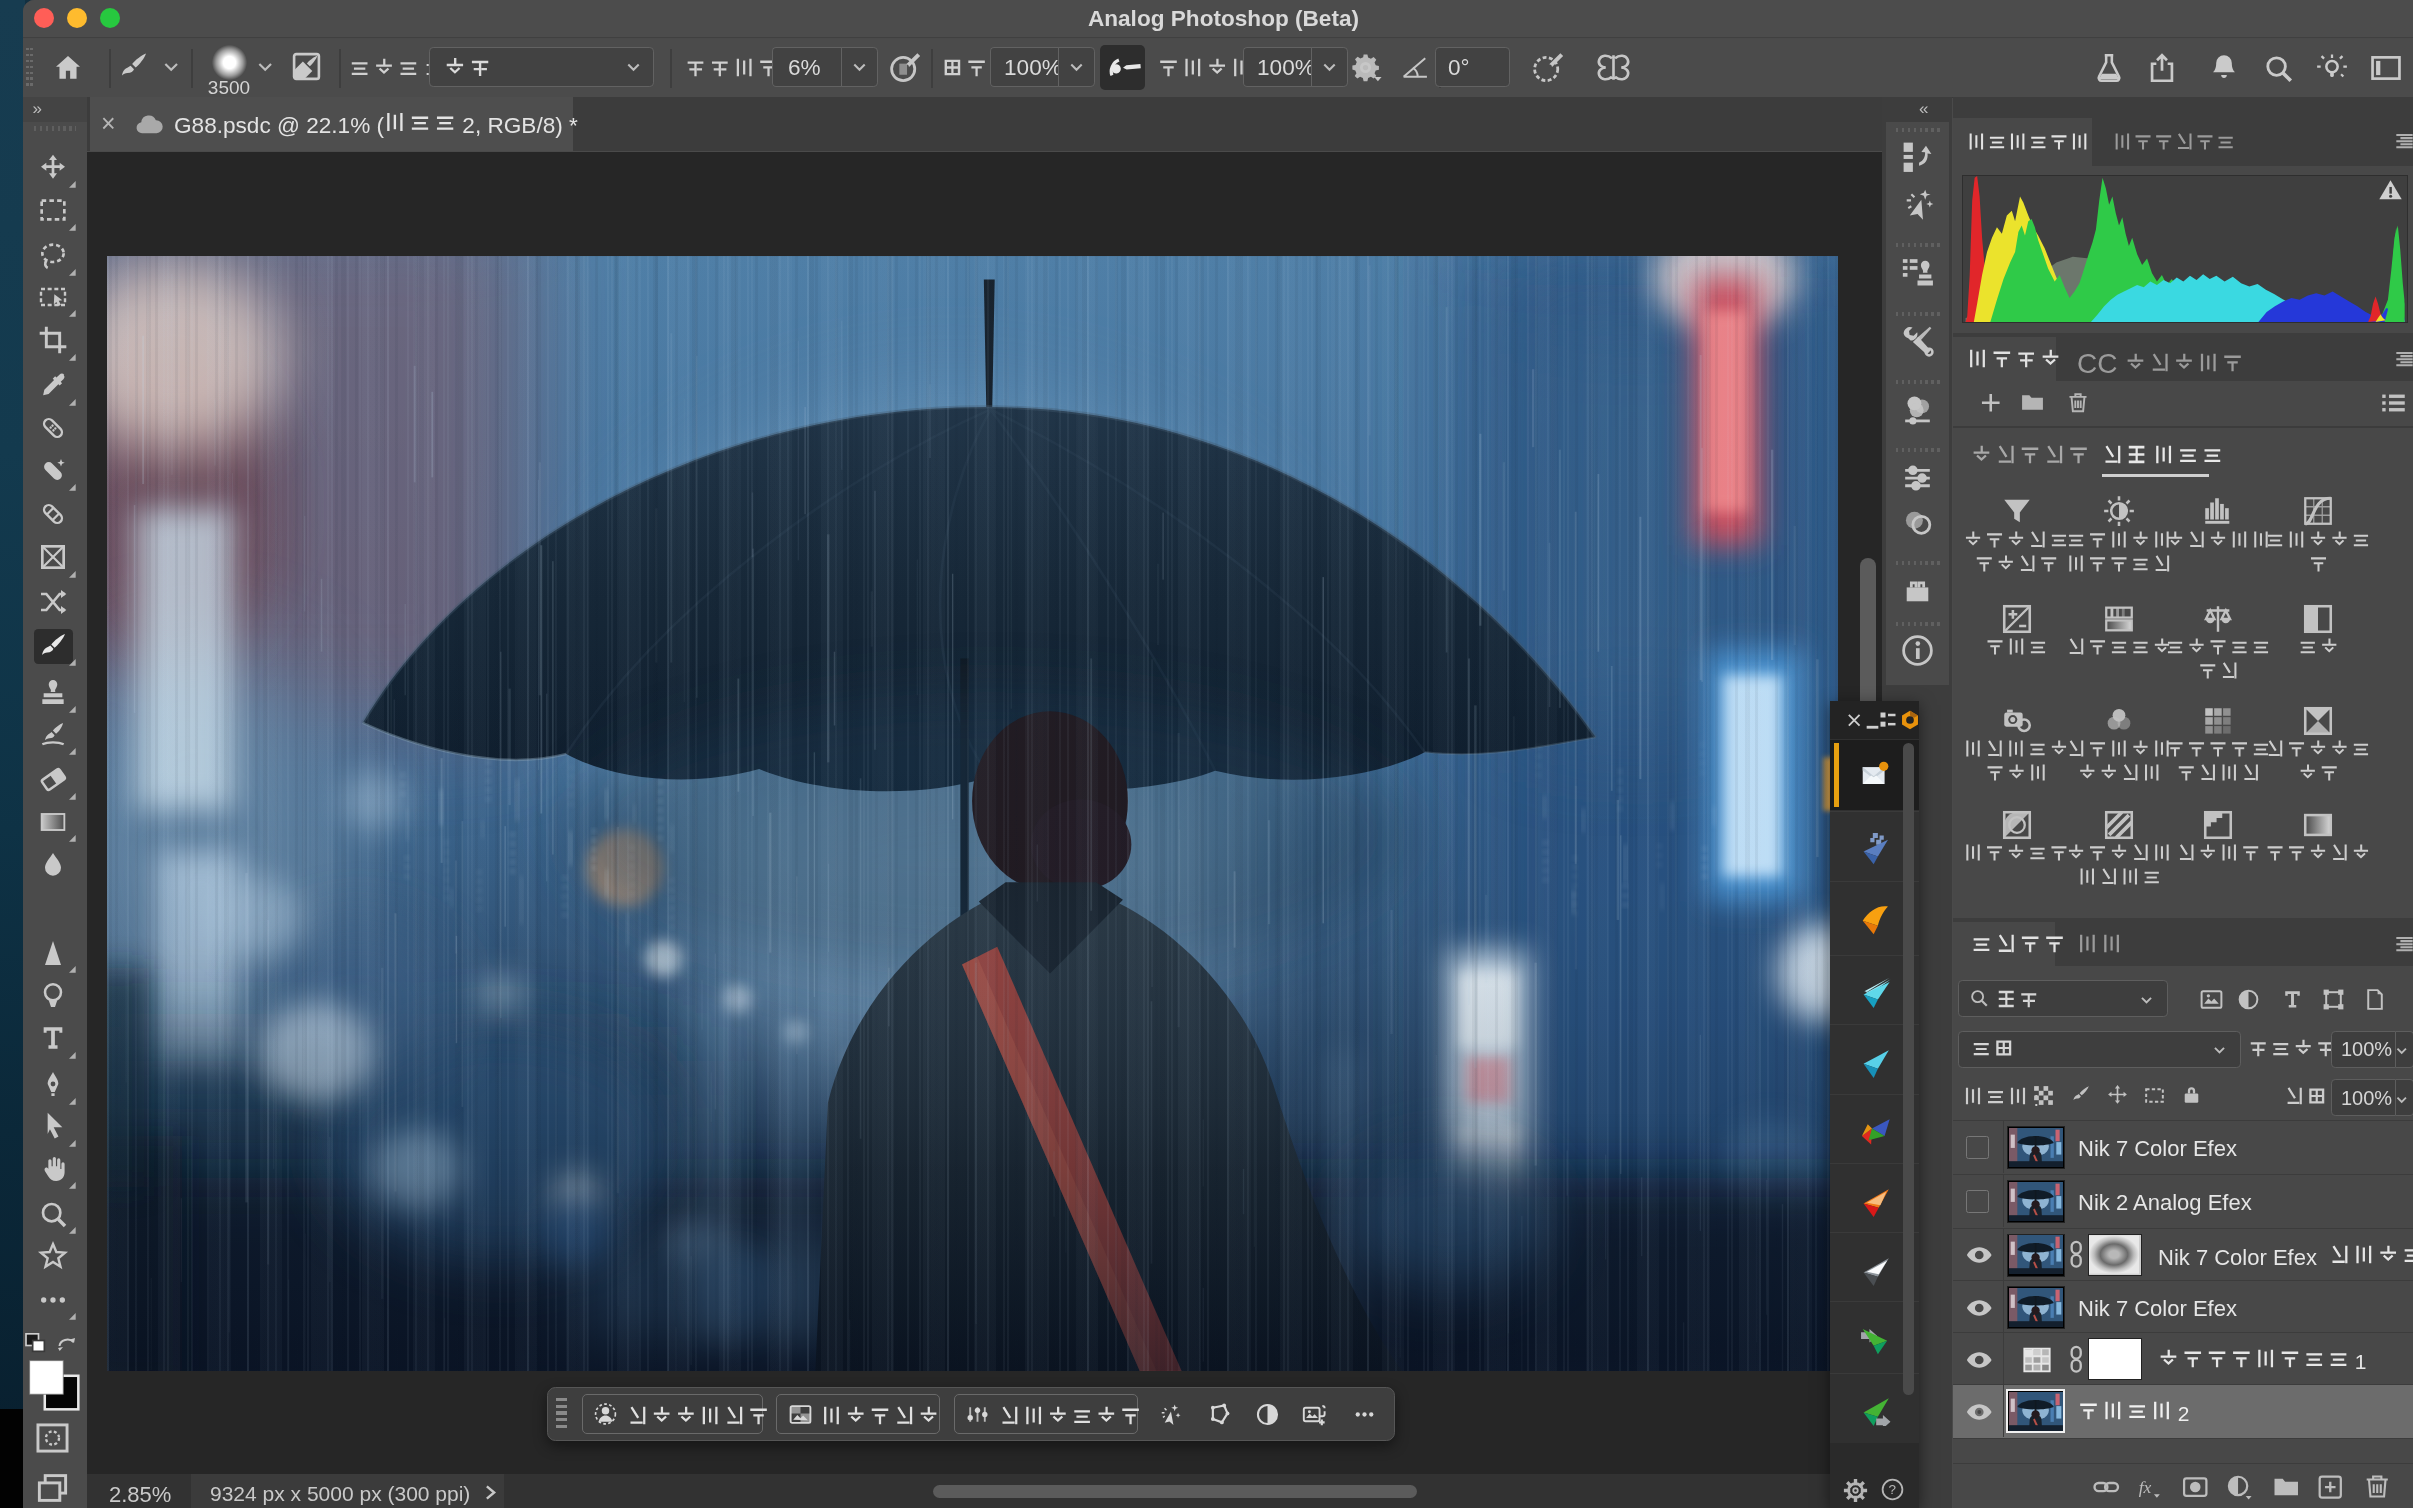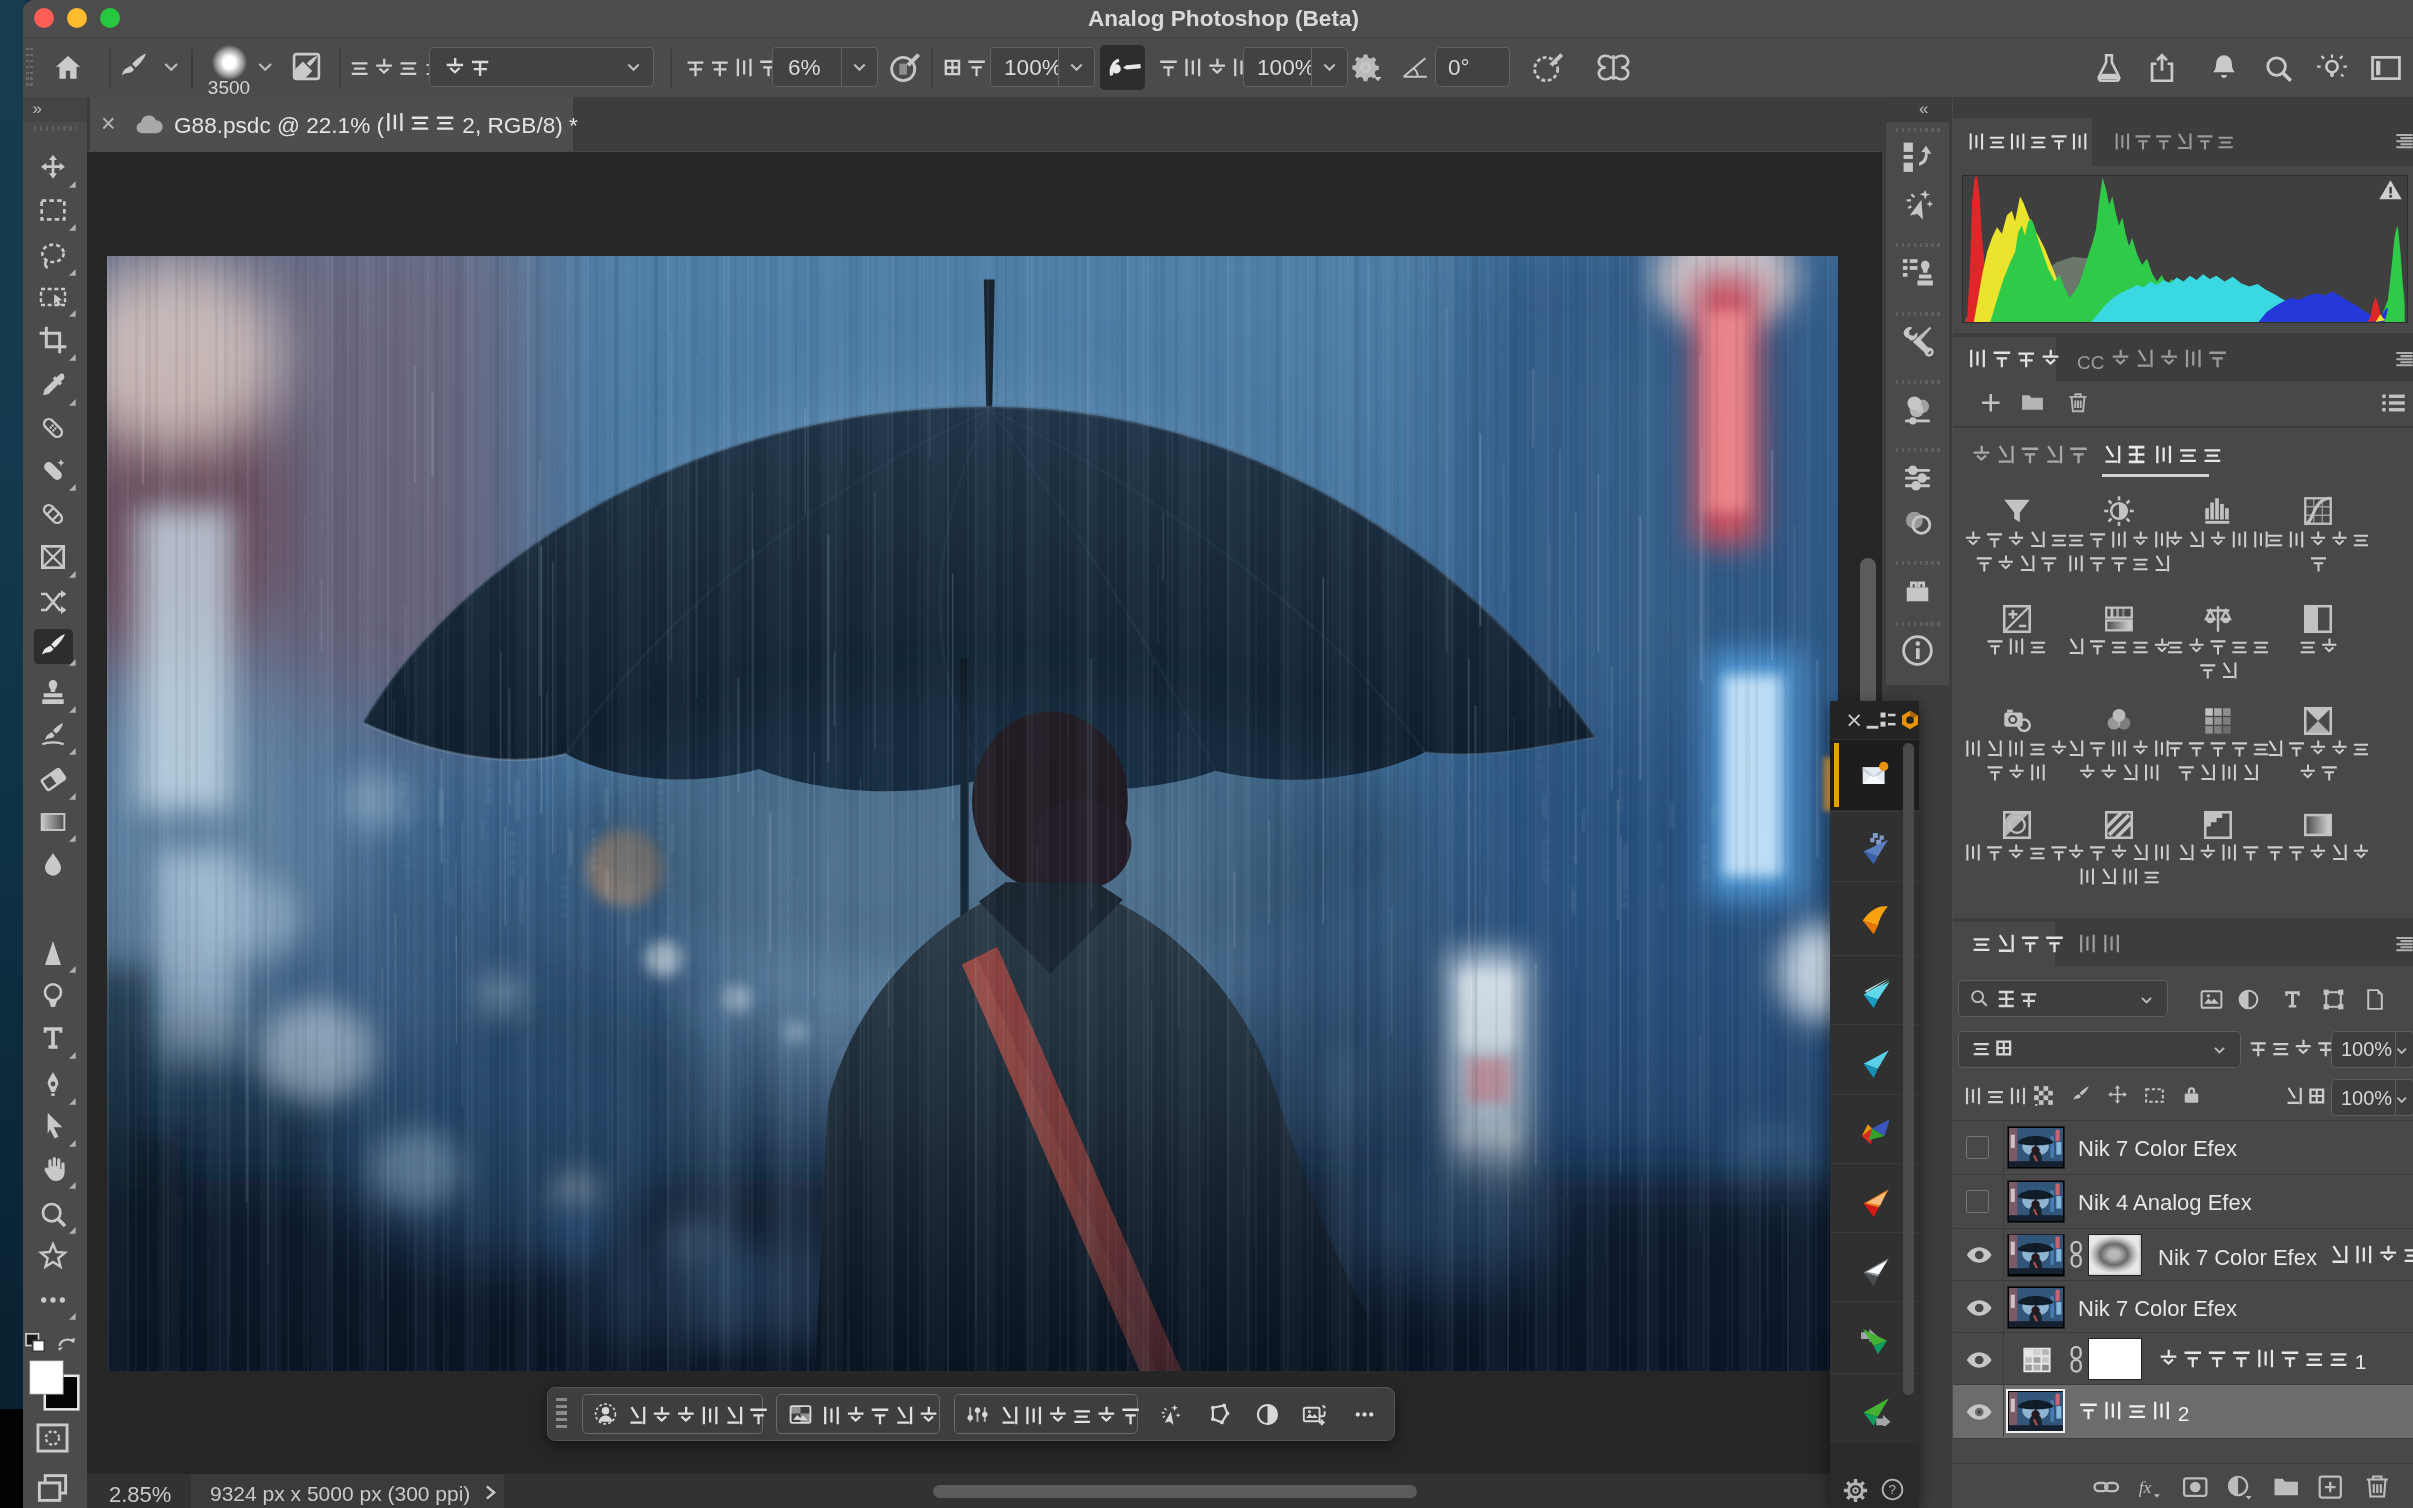--- a/index.html
+++ b/index.html
@@ -870,21 +870,21 @@
     </svg></div>
 <div style="position:absolute;left:1953px;top:337px;width:461px;height:581px;background:#484848"></div>
 <div style="position:absolute;left:1953px;top:337px;width:461px;height:44px;background:#3d3d3d"></div>
 <div style="position:absolute;left:1953px;top:337px;width:103px;height:44px;background:#484848"></div>
 <div style="position:absolute;left:1967px;top:348px"><svg width="94" height="21" viewBox="0 0 112 25" style="fill:#e2e2e2;">
       <use href="#kC" x="0" width="25" height="25"></use>
       <use href="#kD" x="29" width="25" height="25"></use>
       <use href="#kE" x="58" width="25" height="25"></use>
       <use href="#kH" x="87" width="25" height="25"></use>
     </svg></div>
-<div style="position:absolute;left:2077px;top:348px;white-space:nowrap;color:#9b9b9b;font-size:19px">CC <svg width="118" height="21" viewBox="0 0 141 25" style="fill:#9b9b9b;">
+<div style="position:absolute;left:2077px;top:348px;white-space:nowrap;color:#9b9b9b;font-size:28px">CC <svg width="118" height="21" viewBox="0 0 141 25" style="fill:#9b9b9b;">
       <use href="#kH" x="0" width="25" height="25"></use>
       <use href="#kF" x="29" width="25" height="25"></use>
       <use href="#kH" x="58" width="25" height="25"></use>
       <use href="#kC" x="87" width="25" height="25"></use>
       <use href="#kD" x="116" width="25" height="25"></use>
     </svg></div>
 <div style="position:absolute;left:2392px;top:350px;width:25px;height:18.4px;"><svg width="25" height="18.4" viewBox="0 0 24 18">
       <path stroke="#bdbdbd" stroke-width="2" d="M4 3h16M4 9h16M4 15h16M8 6h12M8 12h12" opacity="0.9"></path>
     </svg></div>
 <div style="position:absolute;left:1979px;top:391px;width:23.5px;height:23.5px;"><svg width="23.5" height="23.5" viewBox="0 0 24 24">
@@ -1333,21 +1333,21 @@
       <use href="#thumb"></use>
     </svg></div>
 <div style="position:absolute;left:2078px;top:1136px;color:#e6e6e6;font-size:22px;white-space:nowrap">Nik 7 Color Efex</div>
 <div style="position:absolute;left:1953px;top:1174px;width:461px;height:0.8px;background:#3c3c3c"></div>
 <div style="position:absolute;left:2003px;top:1174px;width:0.8px;height:53px;background:#3c3c3c"></div>
 <div style="position:absolute;left:1966px;top:1190px;width:22.6px;height:22.6px;border:1.7px solid #777;border-radius:2.5px"></div>
 <div style="position:absolute;left:2007px;top:1180px;width:58px;height:43px;border:1.7px solid #222;background:#000"></div>
 <div style="position:absolute;left:2009px;top:1182px;width:54px;height:39px;"><svg width="54" height="39" viewBox="0 0 65 47">
       <use href="#thumb"></use>
     </svg></div>
-<div style="position:absolute;left:2078px;top:1190px;color:#e6e6e6;font-size:22px;white-space:nowrap">Nik 4 Analog Efex</div>
+<div style="position:absolute;left:2078px;top:1190px;color:#e6e6e6;font-size:22px;white-space:nowrap">Nik 2 Analog Efex</div>
 <div style="position:absolute;left:1953px;top:1228px;width:461px;height:0.8px;background:#3c3c3c"></div>
 <div style="position:absolute;left:2003px;top:1228px;width:0.8px;height:53px;background:#3c3c3c"></div>
 <div style="position:absolute;left:1965px;top:1245px;width:28.5px;height:20px;"><svg width="28.5" height="20" viewBox="0 0 24 17">
       <path fill="#c6c6c6" d="M12 2C7 2 3.4 5.2 1.5 8.5 3.4 11.8 7 15 12 15s8.6-3.2 10.5-6.5C20.6 5.2 17 2 12 2zm0 10.2a3.7 3.7 0 110-7.4 3.7 3.7 0 010 7.4z"></path>
       <circle cx="12" cy="8.5" r="1.6" fill="#484848"></circle>
     </svg></div>
 <div style="position:absolute;left:2007px;top:1234px;width:58px;height:43px;border:1.7px solid #222;background:#000"></div>
 <div style="position:absolute;left:2009px;top:1235px;width:54px;height:39px;"><svg width="54" height="39" viewBox="0 0 65 47">
       <use href="#thumb"></use>
     </svg></div>

